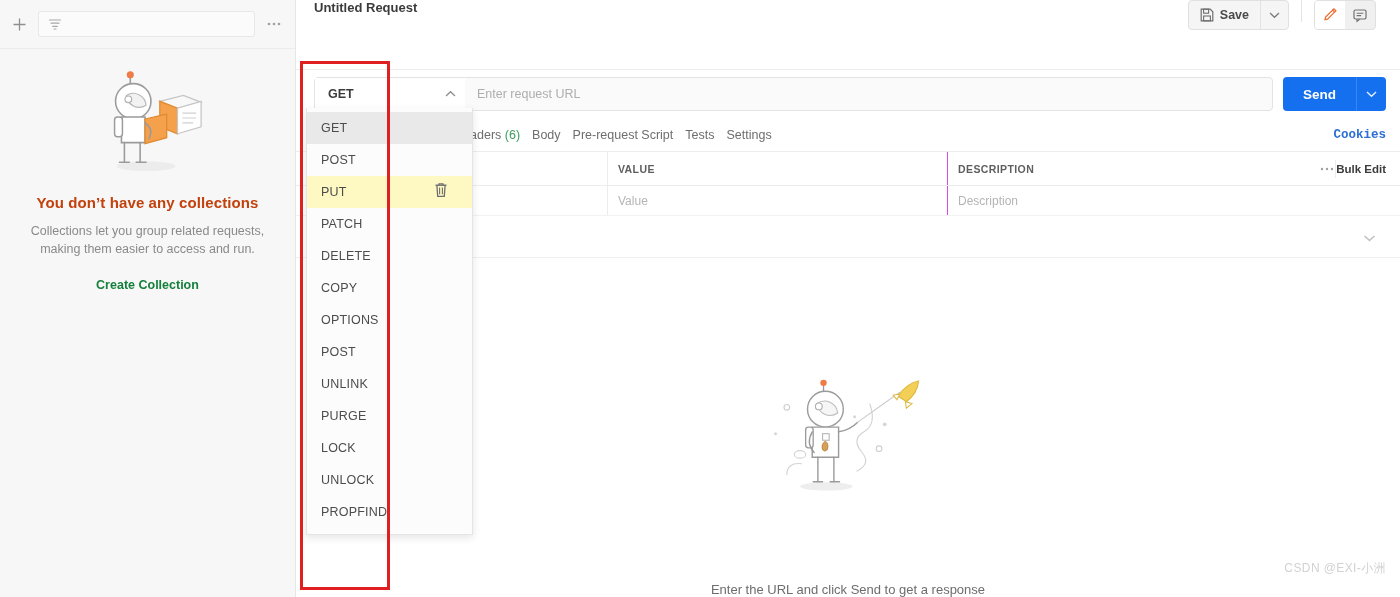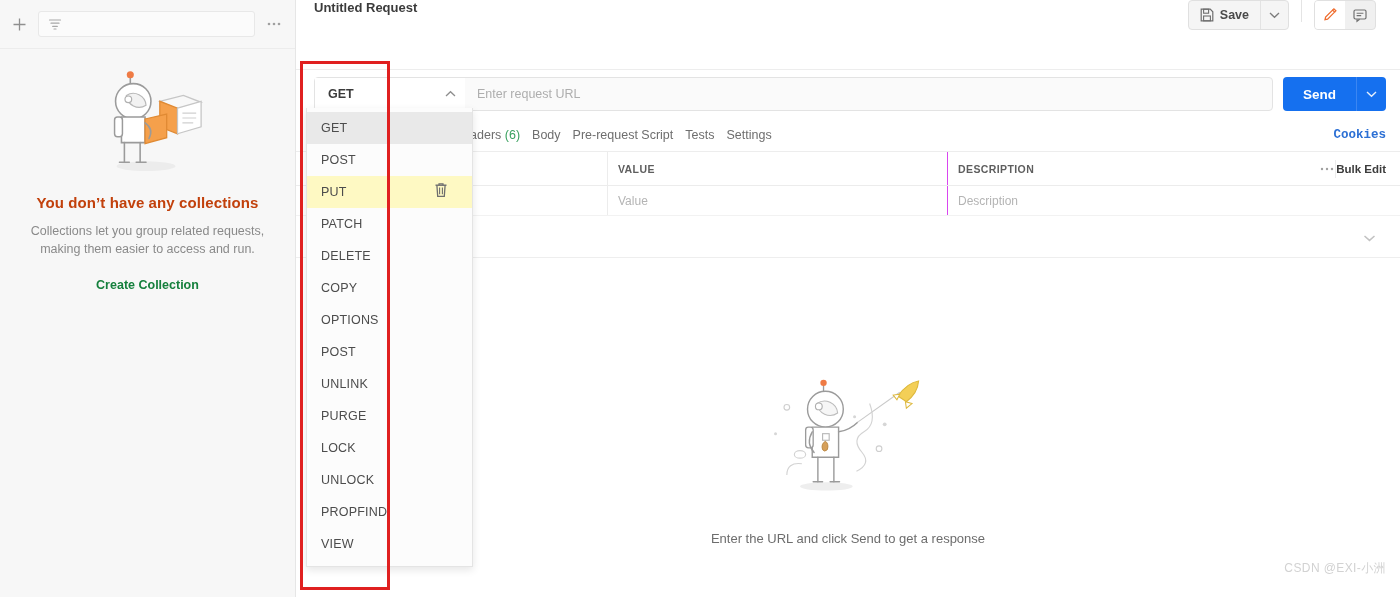--- a/index.html
+++ b/index.html
@@ -171,21 +171,21 @@
   
   .collapse-bar {
     height: 42px; display:flex; align-items:center; justify-content:flex-end;
     padding-right: 24px; border-bottom:1px solid #eeeeee;
   }
   .collapse-chevron { color:#bdbdbd; cursor:pointer; }
 
   
   .response-area {
     position:absolute; left:0; right:0; top:296px; bottom:0;
-    display:flex; flex-direction:column; align-items:center; justify-content:flex-start;
+    display:flex; flex-direction:column; align-items:center; justify-content:space-between;
     padding-top: 78px;
     gap: 20px;
   }
   .resp-illu { width:160px; height:125px; }
   .resp-text { font-size:13px; color:#6d6d6d; margin-top:12px; }
 
   
   .highlight-box {
     position:absolute; left:300px; top:60px; width:90px; height:0;
     border:3px solid #e02020; pointer-events:none; z-index:60;
@@ -462,21 +462,20 @@
     <div class="dd-item">PATCH</div>
     <div class="dd-item">DELETE</div>
     <div class="dd-item">COPY</div>
     <div class="dd-item">OPTIONS</div>
     <div class="dd-item">POST</div>
     <div class="dd-item">UNLINK</div>
     <div class="dd-item">PURGE</div>
     <div class="dd-item">LOCK</div>
     <div class="dd-item">UNLOCK</div>
     <div class="dd-item">PROPFIND</div>
-    <div class="dd-item">VIEW</div>
   </div>
 
   <div style="position:absolute; left:434px; top:182px; z-index:55;">
     <svg width="14" height="16" viewBox="0 0 14 16">
       <path d="M1.5 3.2h11" stroke="#6e6e6e" stroke-width="1.4"></path>
       <path d="M5 3.2 V1.8 h4 v1.4" fill="none" stroke="#6e6e6e" stroke-width="1.2"></path>
       <path d="M2.9 3.2 L3.7 14.4 h6.6 L11.1 3.2" fill="none" stroke="#6e6e6e" stroke-width="1.3"></path>
       <path d="M5.6 5.6 v6.6 M8.4 5.6 v6.6" stroke="#6e6e6e" stroke-width="1.1"></path>
     </svg>
   </div>

